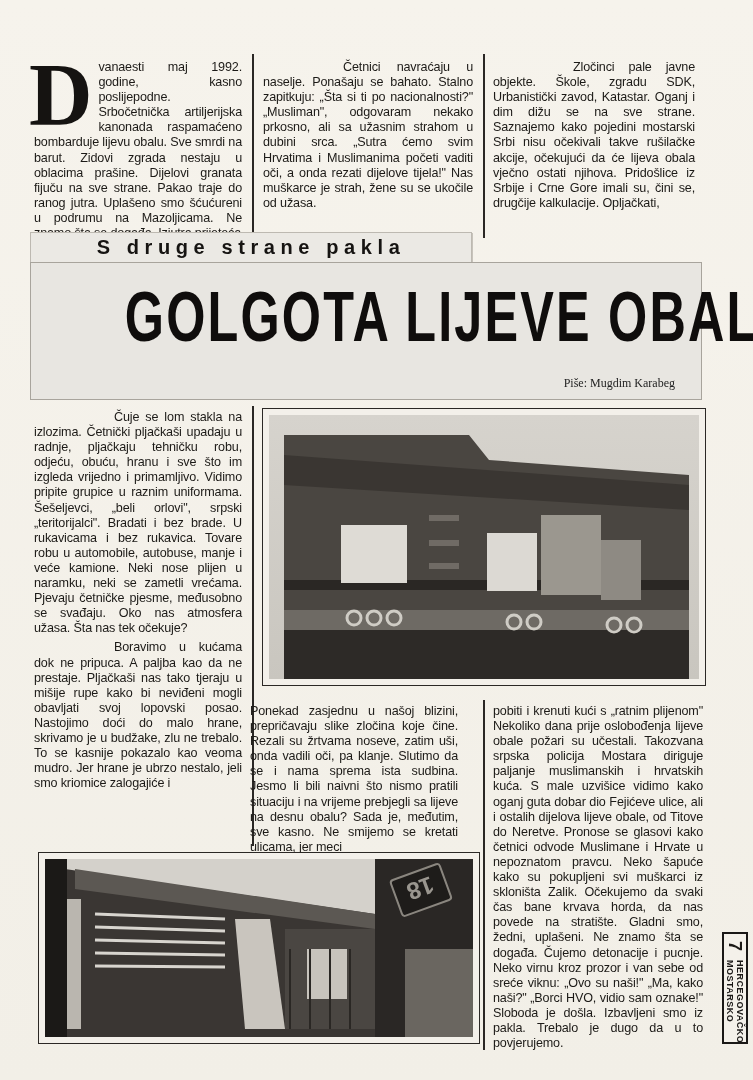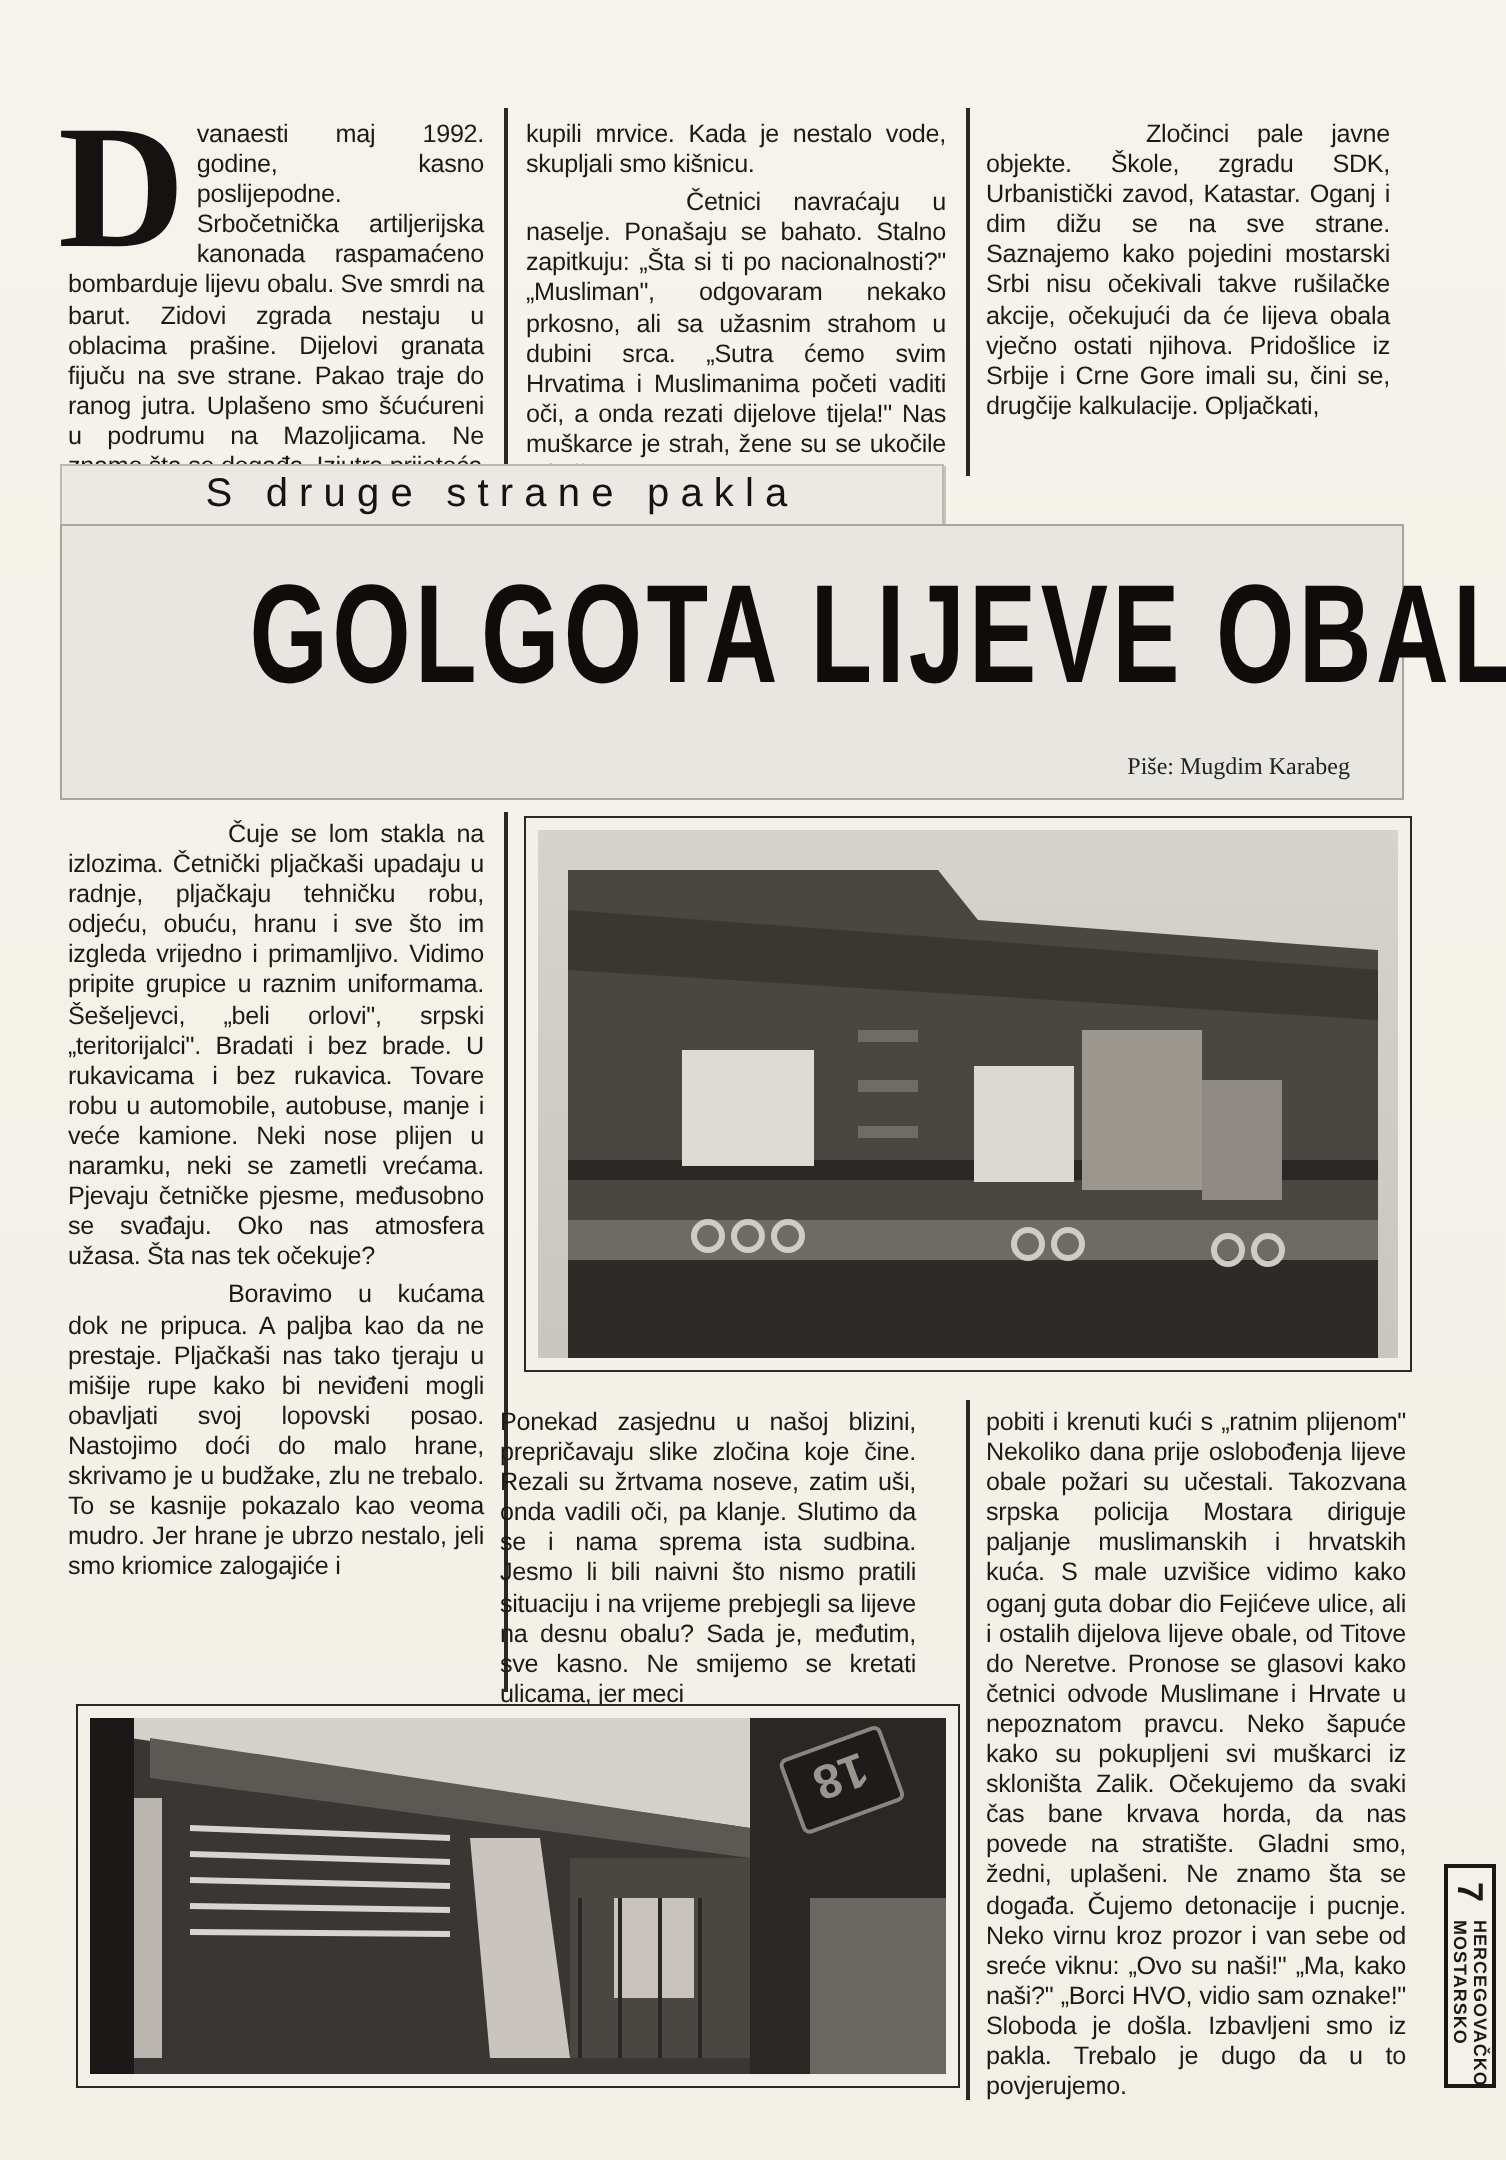--- a/index.html
+++ b/index.html
@@ -24,21 +24,21 @@
     float: left;
     font-family: "Liberation Serif", serif;
     font-size: 88px; line-height: 70px;
     margin: 4px 6px -4px -1px;
     font-weight: bold;
     color: #151311;
   }
   .kicker {
     position: absolute; left: 30px; top: 232px; width: 440px; height: 30px;
     background: #ebe9e4; border: 1px solid #bdb9b1;
-    font-weight: normal; font-size: 20px; letter-spacing: 5.6px;
+    font-weight: bold; font-size: 20px; letter-spacing: 5.6px;
     text-align: center; line-height: 29px; color: #161412;
     box-shadow: 1px 1px 0 #c7c3bb;
   }
   .headline-box {
     position: absolute; left: 30px; top: 262px; width: 670px; height: 136px;
     background: #e8e6e1; border: 1px solid #a8a49c;
   }
   .headline {
     position: absolute; left: 0; right: 0; top: 14px;
     text-align: center;
@@ -72,21 +72,20 @@
 
   <div class="vrule" style="left:252px;top:54px;height:184px;"></div>
   <div class="vrule" style="left:483px;top:54px;height:184px;"></div>
 
   <div class="col" style="left:30px;top:56px;width:216px;">
     <span class="dropcap">D</span>
     <p>vanaesti maj 1992. godine, kasno poslijepodne. Srbočetnička artiljerijska kanonada raspamaćeno bombarduje lijevu obalu. Sve smrdi na barut. Zidovi zgrada nestaju u oblacima prašine. Dijelovi granata fijuču na sve strane. Pakao traje do ranog jutra. Uplašeno smo šćućureni u podrumu na Mazoljicama. Ne znamo šta se događa. Izjutra prijeteća</p>
   </div>
 
   <div class="col" style="left:259px;top:56px;width:218px;">
-    <p>kupili mrvice. Kada je nestalo vode, skupljali smo kišnicu.</p>
     <p class="ind">Četnici navraćaju u naselje. Ponašaju se bahato. Stalno zapitkuju: „Šta si ti po nacionalnosti?" „Musliman", odgovaram nekako prkosno, ali sa užasnim strahom u dubini srca. „Sutra ćemo svim Hrvatima i Muslimanima početi vaditi oči, a onda rezati dijelove tijela!" Nas muškarce je strah, žene su se ukočile od užasa.</p>
   </div>
 
   <div class="col" style="left:489px;top:56px;width:210px;">
     <p class="ind">Zločinci pale javne objekte. Škole, zgradu SDK, Urbanistički zavod, Katastar. Oganj i dim dižu se na sve strane. Saznajemo kako pojedini mostarski Srbi nisu očekivali takve rušilačke akcije, očekujući da će lijeva obala vječno ostati njihova. Pridošlice iz Srbije i Crne Gore imali su, čini se, drugčije kalkulacije. Opljačkati,</p>
   </div>
 
   <div class="kicker">S druge strane pakla</div>
 
   <div class="headline-box">

